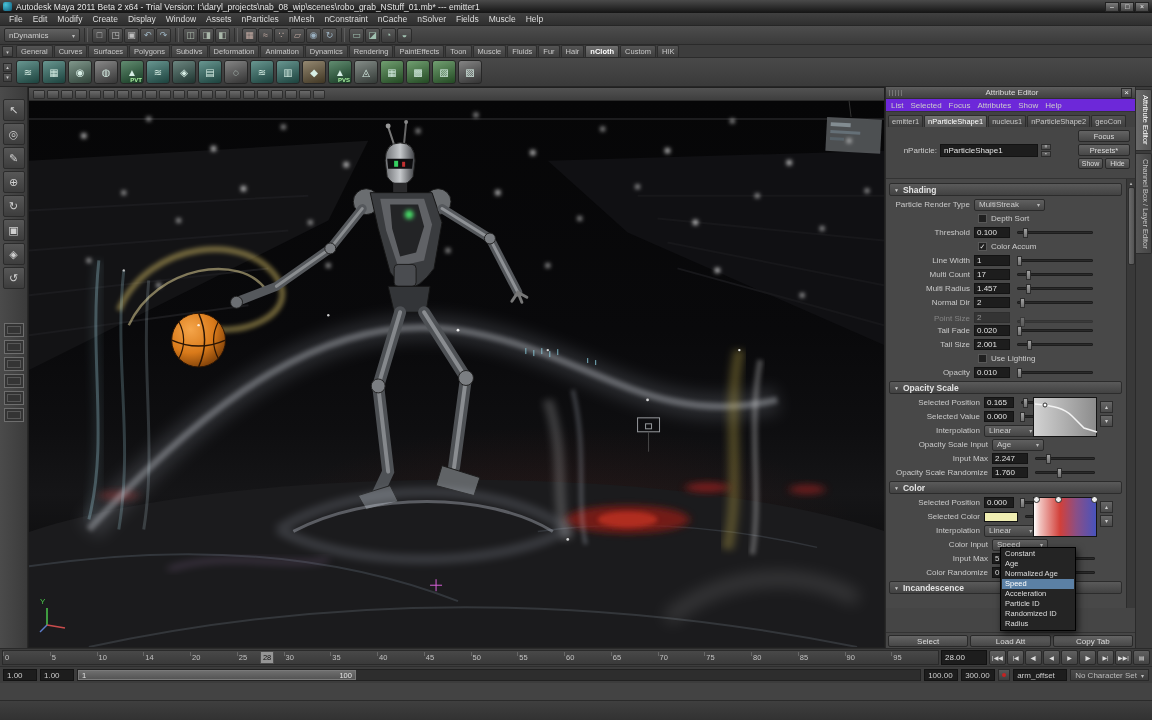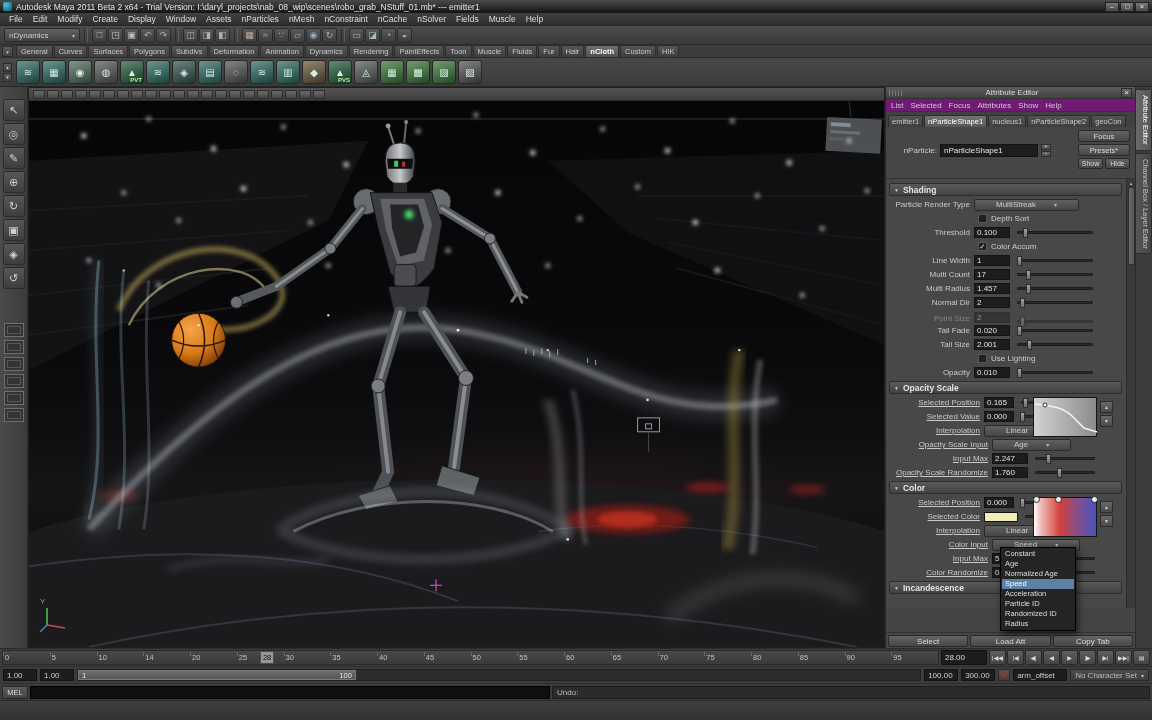--- a/index.html
+++ b/index.html
@@ -62,21 +62,21 @@
   .hud{position:absolute;left:0;right:0;bottom:6px;text-align:center;color:#3fd964;font-size:8px;letter-spacing:.4px;}
   .axis{position:absolute;left:10px;bottom:14px;width:34px;height:30px;}
   .axis .axis-y{position:absolute;left:1px;top:-6px;color:#4cc94c;font-size:8px;}
 
   
   .ae{width:250px;background:#454545;border-left:1px solid #292929;display:flex;flex-direction:column;position:relative;font-size:8.5px;flex:none;}
   .ae-titlebar{height:12px;background:linear-gradient(#5d5d5d,#414141);border-bottom:1px solid #303030;display:flex;align-items:center;padding:0 3px;font-size:8px;flex:none;}
   .ae-grip{width:14px;height:6px;background:repeating-linear-gradient(90deg,#777 0 1px,transparent 1px 3px);}
   .ae-title{flex:1;text-align:center;color:#ddd;}
   .ae-close{width:11px;height:10px;background:linear-gradient(#6a6a6a,#474747);border:1px solid #292929;display:flex;align-items:center;justify-content:center;font-size:8px;color:#eee;}
-  .ae-menus{height:13px;background:#701a75;border-bottom:1px solid #343434;display:flex;align-items:center;gap:7px;padding:0 5px;font-size:8px;flex:none;}
+  .ae-menus{height:13px;background:#6d28d9;border-bottom:1px solid #343434;display:flex;align-items:center;gap:7px;padding:0 5px;font-size:8px;flex:none;}
   .ae-tabs{height:15px;background:#414141;display:flex;align-items:flex-end;gap:1px;padding:2px 2px 0;overflow:hidden;white-space:nowrap;flex:none;}
   .ae-tab{padding:1px 3px;font-size:7.5px;background:linear-gradient(#545454,#3e3e3e);border:1px solid #2c2c2c;border-bottom:none;border-radius:2px 2px 0 0;color:#c6c6c6;}
   .ae-tab.active{background:linear-gradient(#737373,#575757);color:#fff;}
   .ae-node{height:52px;background:#464646;border-bottom:1px solid #333;position:relative;flex:none;}
   .ae-node-row{position:absolute;left:3px;top:17px;display:flex;align-items:center;gap:3px;}
   .ae-node-label{width:48px;text-align:right;font-size:8px;}
   .ae-node-field{width:98px;height:13px;background:#1d1d1d;border:1px solid #131313;display:flex;align-items:center;padding:0 3px;font-size:8px;color:#e2e2e2;}
   .mini-col{display:flex;flex-direction:column;gap:1px;}
   .mini-btn{min-width:10px;height:6px;background:linear-gradient(#686868,#4a4a4a);border:1px solid #2c2c2c;font-size:4.5px;line-height:4.5px;color:#ccc;display:flex;align-items:center;justify-content:center;}
   .ae-btn{background:linear-gradient(#646464,#474747);border:1px solid #292929;border-radius:2px;color:#ddd;font-size:7.5px;display:flex;align-items:center;justify-content:center;}
@@ -90,26 +90,26 @@
   .sb-arrow{font-size:5px;color:#bbb;height:8px;display:flex;align-items:center;}
   .sb-thumb{width:7px;height:78px;background:linear-gradient(90deg,#6a6a6a,#545454);border:1px solid #2d2d2d;border-radius:2px;}
 
   .ae-sec{height:13px;margin:2px 1px;background:linear-gradient(#5a5a5a,#424242);border:1px solid #2c2c2c;border-radius:2px;display:flex;align-items:center;gap:4px;padding:0 4px;font-weight:bold;font-size:8.5px;color:#e4e4e4;}
   .sec-arrow{font-size:5px;color:#ccc;}
   .ae-row{display:flex;align-items:center;height:13px;margin-bottom:1px;}
   .ae-label{width:86px;text-align:right;padding-right:4px;font-size:8px;color:#c9c9c9;white-space:nowrap;overflow:hidden;}
   .ae-field{width:36px;height:11px;background:#1d1d1d;border:1px solid #131313;display:flex;align-items:center;padding:0 2px;font-size:8px;color:#e0e0e0;flex:none;}
   .ae-slider{width:76px;height:3px;background:#2a2a2a;border:1px solid #1d1d1d;border-radius:1px;margin-left:7px;position:relative;flex:none;}
   .h{position:absolute;top:-4px;width:5px;height:10px;margin-left:-2px;background:linear-gradient(#a2a2a2,#6e6e6e);border:1px solid #2d2d2d;}
-  .ae-dd{height:12px;background:linear-gradient(#606060,#464646);border:1px solid #2a2a2a;border-radius:2px;display:flex;align-items:center;justify-content:space-between;gap:18px;padding:0 21px;font-size:8px;min-width:58px;}
+  .ae-dd{height:12px;background:linear-gradient(#606060,#464646);border:1px solid #2a2a2a;border-radius:2px;display:flex;align-items:center;justify-content:space-between;gap:18px;padding:0 4px;font-size:8px;min-width:58px;}
   .cb-ind{width:90px;flex:none;}
   .cb{width:9px;height:9px;background:#202020;border:1px solid #585858;display:flex;align-items:center;justify-content:center;font-size:7px;line-height:7px;color:#e8e8e8;flex:none;}
   .cb-label{margin-left:4px;font-size:8px;}
   .disabled{opacity:.45;align-items:flex-end;}
-  .wide .ae-label{width:104px;text-decoration:underline;}
+  .wide .ae-label{width:104px;}
   .wide .ae-slider{width:60px;}
   .ramp-block{position:relative;}
   .ramp-row .ae-label{width:96px;}
   .ramp-row .ae-field{width:30px;}
   .ramp-row .ae-slider{width:20px;}
   .dd-sm{min-width:44px;}
   .ramp{position:absolute;right:26px;top:1px;width:64px;height:40px;border:1px solid #141414;background:linear-gradient(90deg,#d2d2d2,#8c8c8c);}
   .color-ramp{background:linear-gradient(90deg,#ffffff 0%,#f2c6c2 9%,#d2403a 42%,#8a4f86 68%,#4853bd 100%);}
   .marker{position:absolute;top:-2px;width:7px;height:7px;border-radius:50%;background:#eee;border:1px solid #2a2a2a;transform:translateX(-3px);}
   .ramp-btns{position:absolute;right:10px;top:5px;display:flex;flex-direction:column;gap:2px;}
@@ -1040,20 +1040,15 @@
     <span class="rs-field">100.00</span>
     <span class="rs-field">300.00</span>
     <span class="autokey"></span>
     <span class="rs-field char-field">arm_offset</span>
     <span class="charset">
       <span>No Character Set</span>
       <span class="dda">▾</span>
     </span>
   </div>
 
-  <div class="cmdline">
-    <span class="cmd-mode">MEL</span>
-    <input class="cmd-input" value="" style="">
-    <span class="cmd-result">Undo:</span>
-  </div>
 
   <div class="helpline"></div>
 </div>
 
 </body></html>

